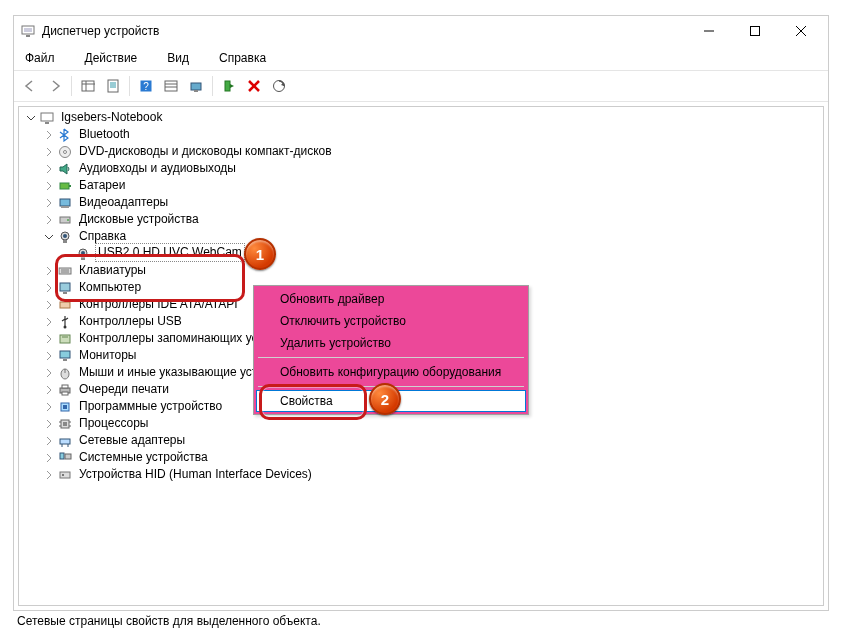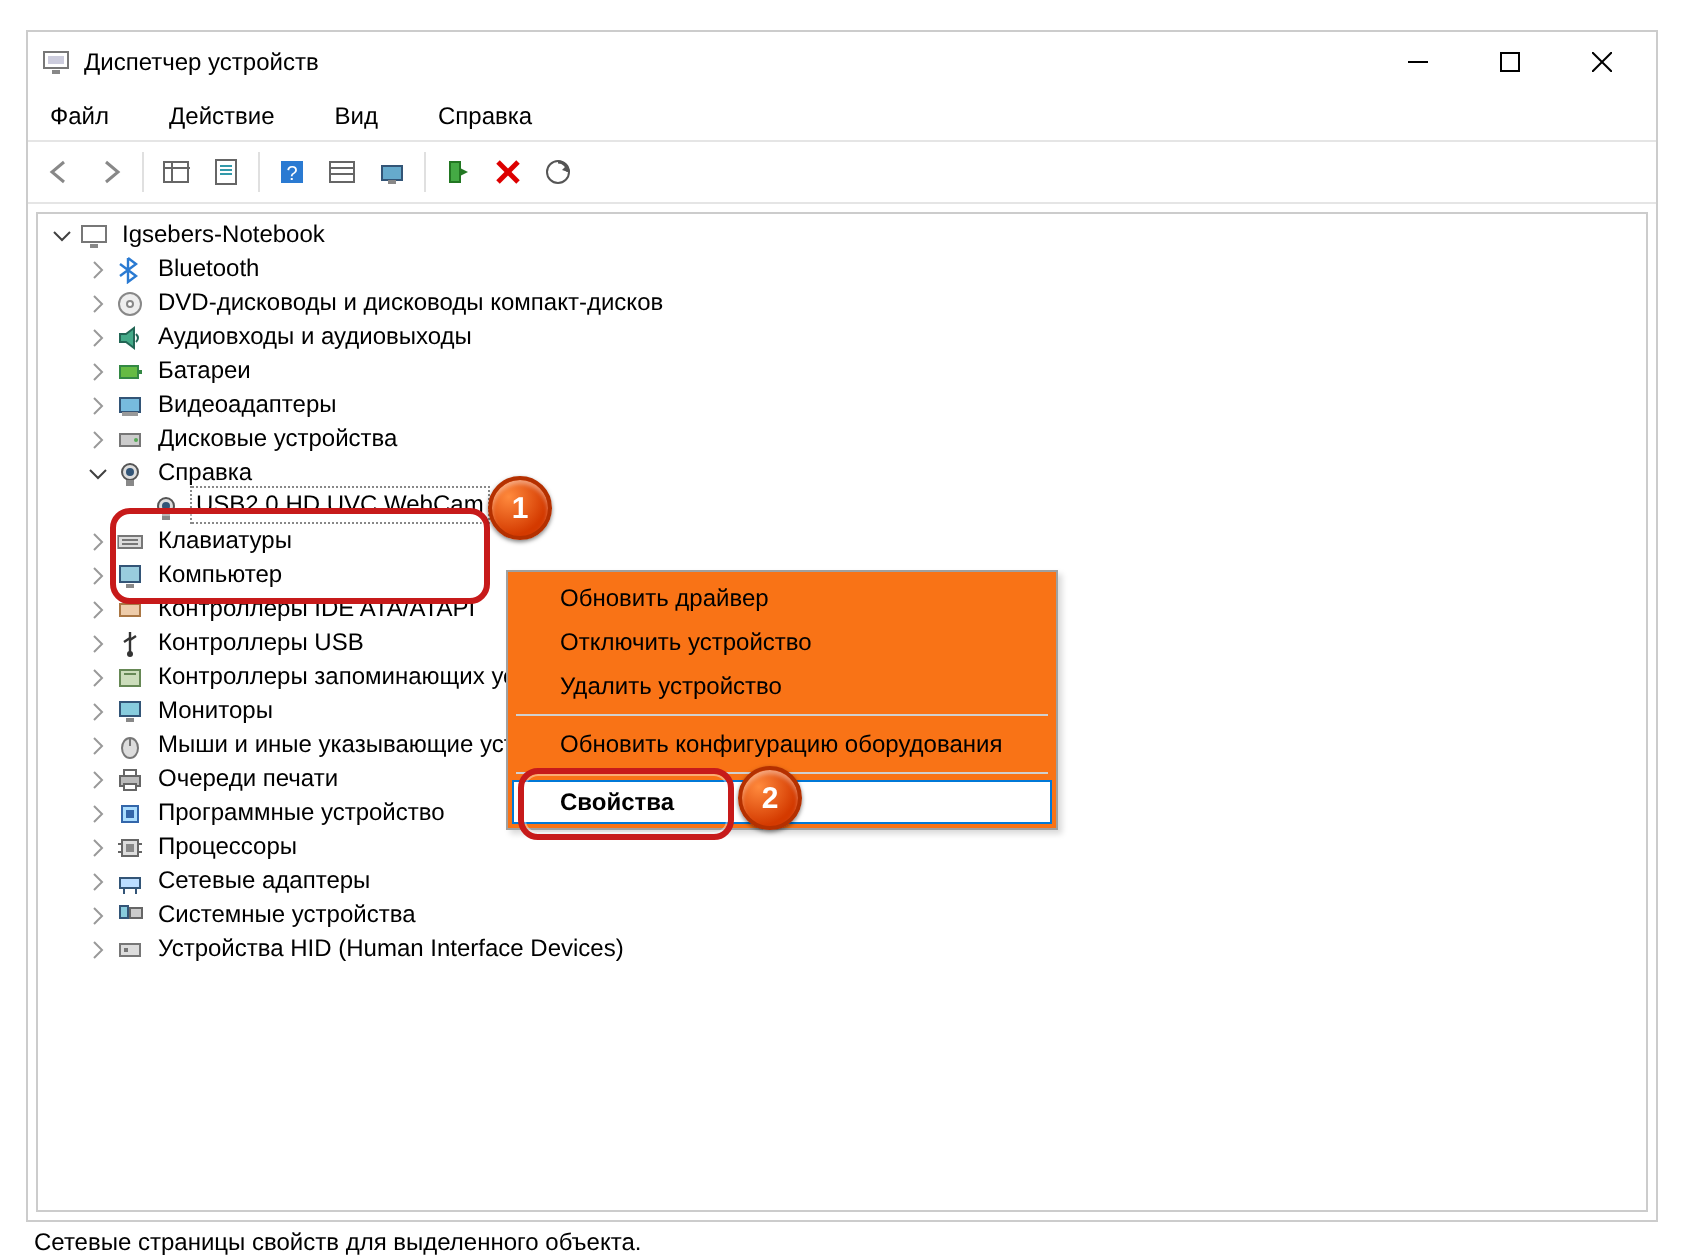--- a/index.html
+++ b/index.html
@@ -19,21 +19,21 @@
 .tree-wrap{flex:1;padding:4px;overflow:hidden}
 .tree{border:1px solid #ccc;width:100%;height:100%;box-sizing:border-box;overflow:auto;padding:2px 0;position:relative}
 .node{display:flex;align-items:flex-end;height:17px;line-height:17px;white-space:nowrap}
 .arrow{width:16px;height:16px;display:flex;align-items:center;justify-content:center;flex:0 0 16px}
 .arrow svg{display:block}
 .ticon{width:16px;height:16px;margin-right:4px;display:inline-flex;align-items:center;justify-content:center;flex:0 0 16px}
 .node .label{padding:0 2px}
 .selected{border:1px dotted #888;background:#fff}
 .statusbar{height:20px;line-height:20px;padding-left:4px;font-size:12px;color:#000}
 
-.ctxmenu{position:absolute;background:#f97316;border:1px solid #a0a0a0;box-shadow:2px 2px 3px rgba(0,0,0,.15);padding:2px;font-size:12px}
+.ctxmenu{position:absolute;background:#ec4899;border:1px solid #a0a0a0;box-shadow:2px 2px 3px rgba(0,0,0,.15);padding:2px;font-size:12px}
 .ctxmenu .mi{padding:4px 24px 4px 24px;white-space:nowrap}
 .ctxmenu .mi.selected-mi{background:#fff;border:1px solid #0078d7;padding:3px 23px 3px 23px}
 .ctxmenu .msep{height:1px;background:#d0d0d0;margin:3px 2px}
 
 .callout{position:absolute;pointer-events:none}
 .callout .ring{position:absolute;border:3px solid #c71a1a;border-radius:10px;box-shadow:0 0 0 1px rgba(255,255,255,.4) inset}
 .callout .badge{position:absolute;width:28px;height:28px;border-radius:50%;background:radial-gradient(circle at 30% 30%,#ff8a3d,#d43a00 70%);border:2px solid #b43000;display:flex;align-items:center;justify-content:center;color:#fff;font-weight:bold;font-size:15px;box-shadow:0 1px 2px rgba(0,0,0,.5), inset 0 2px 2px rgba(255,255,255,.4)}
 </style>
 </head>
 <body>
@@ -462,21 +462,21 @@
           <span class="label">Устройства HID (Human Interface Devices)</span>
         </div>
 
         <div class="ctxmenu" style="left:234px;top:178px;width:270px">
           <div class="mi">Обновить драйвер</div>
           <div class="mi">Отключить устройство</div>
           <div class="mi">Удалить устройство</div>
           <div class="msep"></div>
           <div class="mi">Обновить конфигурацию оборудования</div>
           <div class="msep"></div>
-          <div class="mi selected-mi" style="font-weight:700">Свойства</div>
+          <div class="mi selected-mi" style="font-weight:400">Свойства</div>
         </div>
 
       </div>
     </div>
   </div>
 
   <div class="statusbar">
     <span>Сетевые страницы свойств для выделенного объекта.</span>
   </div>
 

